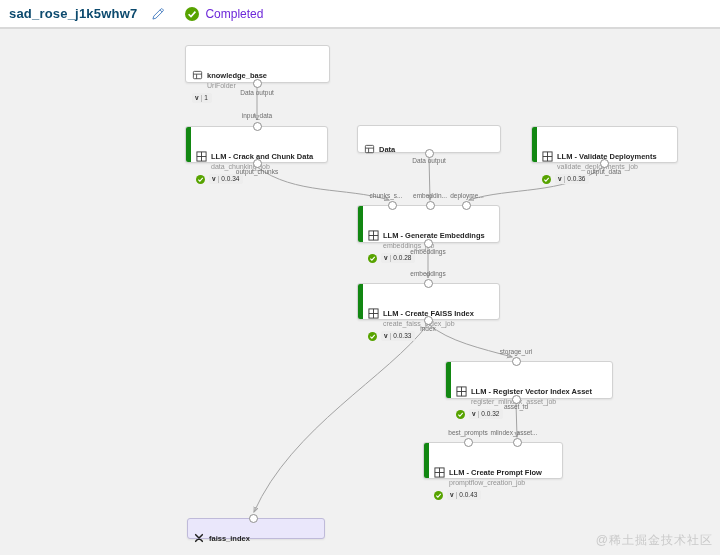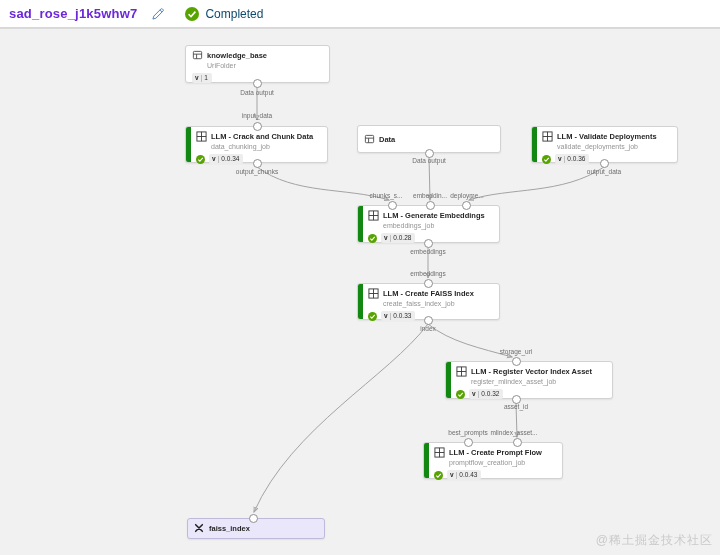--- a/index.html
+++ b/index.html
@@ -1,34 +1,34 @@
 <!DOCTYPE html>
 <html><head>
 <meta charset="utf-8">
 <style>
   html,body{margin:0;padding:0;}
   .page{position:relative;width:720px;height:555px;background:#f1f1f1;overflow:hidden;
         font-family:"Liberation Sans", sans-serif;}
   
   .header{position:absolute;top:0;left:0;right:0;height:27px;background:#ffffff;
           border-bottom:2px solid #d9d9d9;display:flex;align-items:center;}
-  .htitle{font-size:13px;font-weight:bold;color:#6d28d9;margin-left:9px;letter-spacing:.2px;}
+  .htitle{font-size:13px;font-weight:bold;color:#0c4a6e;margin-left:9px;letter-spacing:.2px;}
   .hpencil{margin-left:14px;width:14px;height:14px;display:inline-flex;cursor:pointer;}
   .hstatus{display:flex;align-items:center;margin-left:20px;gap:6px;}
   .hcheck{width:14px;height:14px;display:inline-flex;}
-  .hstatustext{font-size:12px;color:#0c4a6e;}
+  .hstatustext{font-size:12px;color:#6d28d9;}
   
   .canvas{position:absolute;top:29px;left:0;width:720px;height:526px;}
   .edges{position:absolute;top:0;left:0;z-index:0;}
   .edges path{fill:none;stroke:#a3a3a3;stroke-width:1;}
   
   .node{position:absolute;background:#fff;border:1px solid #d2d2d2;border-radius:3px;
         box-shadow:0 1px 2px rgba(0,0,0,.07);z-index:1;box-sizing:border-box;cursor:pointer;}
   .gbar{position:absolute;left:0;top:0;bottom:0;width:5px;background:#128712;border-radius:2px 0 0 2px;}
-  .nbody{padding:4px 5px 3px 6px;}
+  .nbody{padding:4px 5px 3px 6px;margin-top:20px;}
   .job .nbody{padding-left:10px;}
   .nrow{display:flex;align-items:center;gap:4px;}
   .nicon{width:11px;height:11px;display:inline-flex;flex:none;}
   .ntitle{font-size:7.5px;font-weight:bold;color:#262626;white-space:nowrap;line-height:9px;}
   .nsub{font-size:7px;color:#949494;white-space:nowrap;line-height:8px;margin-left:15px;margin-top:1px;}
   .nstat{display:flex;align-items:center;gap:4px;margin-top:3px;}
   .ncheck{width:9px;height:9px;display:inline-flex;}
   .vbadge{background:#ededed;border-radius:2px;padding:1px 4px 1px 3px;font-size:6.5px;
           color:#2e2e2e;display:inline-flex;align-items:center;gap:2px;line-height:8px;}
   .vbadge b{font-weight:bold;}

